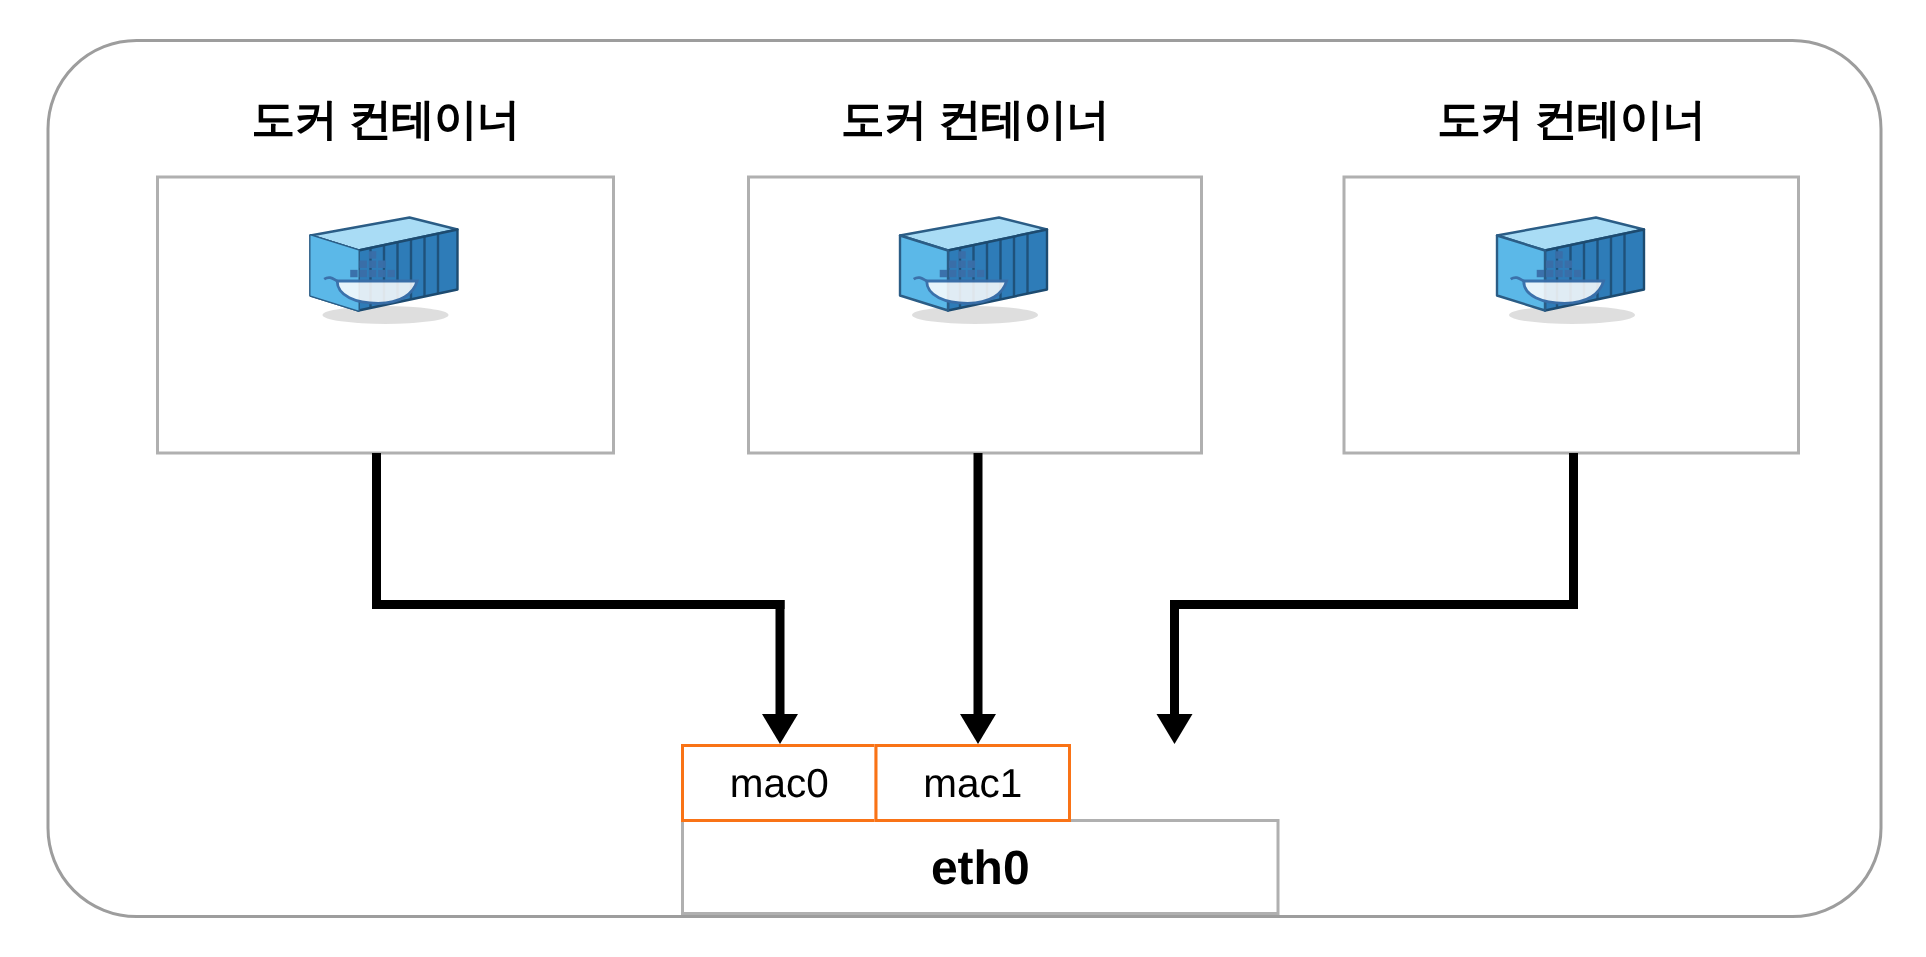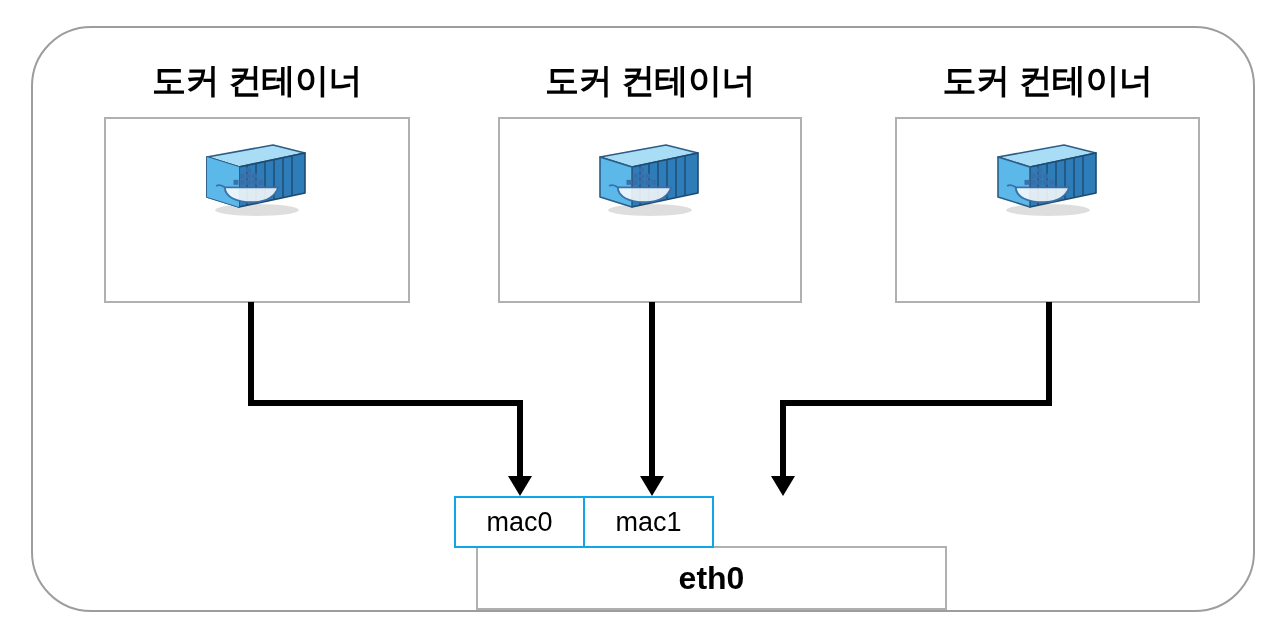--- a/index.html
+++ b/index.html
@@ -31,21 +31,21 @@
     background: transparent;
   }
 
   
   .container-title {
     position: absolute;
     top: 58px;
     height: 44px;
     line-height: 44px;
     text-align: center;
-    font-size: 34px;
+    font-size: 29px;
     font-weight: bold;
     color: #000000;
     white-space: nowrap;
     letter-spacing: -0.5px;
   }
 
   
   .container-box {
     position: absolute;
     top: 117px;
@@ -88,43 +88,42 @@
     top: 496px;
     width: 399px;
   }
   #mac-row {
     display: flex;
     height: 52px;
     box-sizing: border-box;
   }
   .mac-cell {
     box-sizing: border-box;
-    border: 2px solid #0ea5e9;
+    border: 2px solid #f97316;
     margin-right: -2px;
     height: 52px;
     line-height: 48px;
     text-align: center;
     font-size: 27px;
     color: #000000;
     background: #ffffff;
     width: 131px;
   }
   #eth-row {
     box-sizing: border-box;
     border: 2px solid #b0b0b0;
     margin-top: -2px;
-    width: 471px;
+    width: 399px;
     height: 64px;
     line-height: 60px;
     text-align: center;
     font-size: 32px;
     font-weight: bold;
     color: #000000;
     background: #ffffff;
-    margin-left: 22px;
   }
 </style>
 </head>
 <body>
 
 <div id="stage">
 
   <div id="host-boundary"></div>
 
   <div class="container-title" style="left:104px; width:306px;">도커 컨테이너</div>

